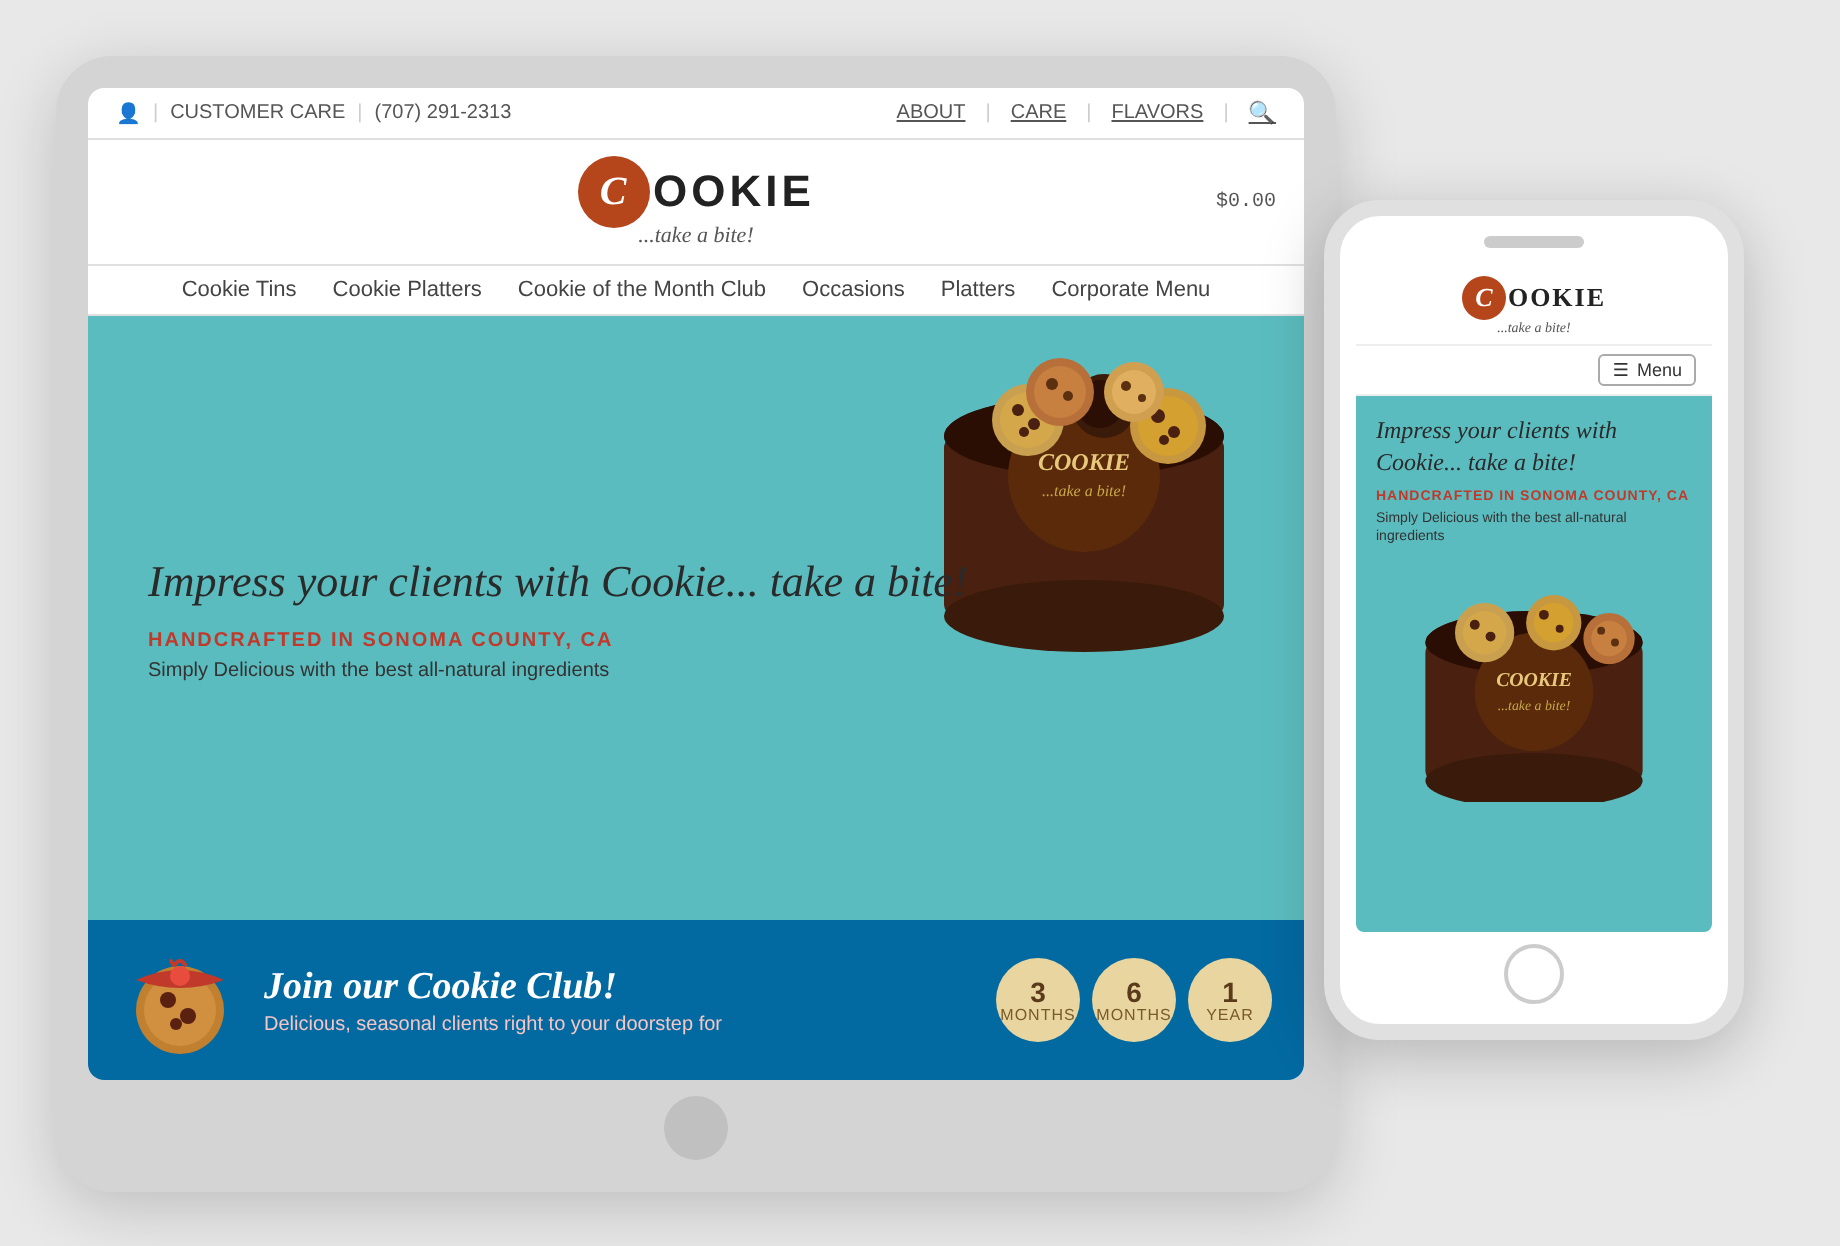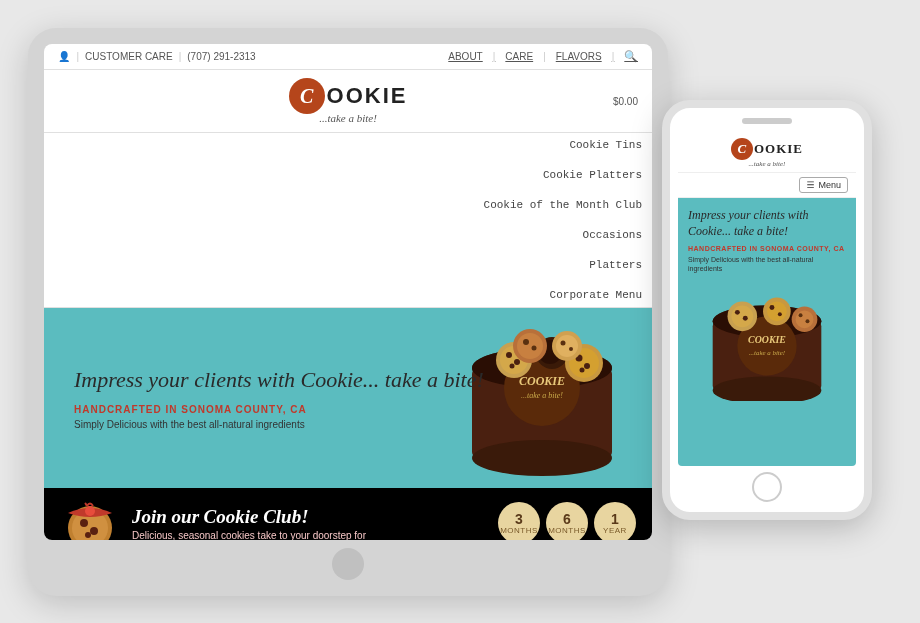--- a/index.html
+++ b/index.html
@@ -123,35 +123,34 @@
       font-style: italic;
       display: block;
       text-align: center;
       margin-top: -2px;
     }
     .cart-area {
       position: absolute;
       right: 14px;
       font-size: 10px;
       color: #555;
-      font-family: Liberation Sans, sans-serif;
+      font-family: Liberation Mono, monospace;
     }
 
     
     .nav {
       display: flex;
       align-items: flex-end;
       justify-content: center;
       gap: 18px;
       padding: 6px 10px;
       border-bottom: 1px solid #e0e0e0;
-      font-family: Liberation Mono, monospace;
+      font-family: Liberation Sans, sans-serif;
       font-size: 11px;
       color: #444;
-      flex-direction: column;
     }
 
     
     .hero {
       background: #5bbcbf;
       flex: 1;
       display: flex;
       align-items: center;
       position: relative;
       padding: 24px 30px;
@@ -192,21 +191,21 @@
     }
 
     
     .cookie-tin {
       width: 200px;
       height: 200px;
     }
 
     
     .cookie-club {
-      background: #000000;
+      background: #0369a1;
       display: flex;
       align-items: center;
       padding: 10px 16px;
       gap: 12px;
       min-height: 70px;
     }
     .cookie-club-img {
       width: 60px;
       height: 60px;
       flex-shrink: 0;
@@ -505,21 +504,21 @@
             <circle cx="30" cy="18" r="5" fill="#e74c3c"></circle>
             <path d="M27 13 Q30 8 33 13" stroke="#c0392b" stroke-width="2" fill="none"></path>
             <path d="M27 13 Q24 8 27 13" stroke="#c0392b" stroke-width="2" fill="none"></path>
           </svg>
         </div>
         <div class="cookie-club-text">
           <div class="cookie-club-title">
             <span>Join our</span>
             <span>Cookie Club!</span>
           </div>
-          <div class="cookie-club-desc">Delicious, seasonal cookies take to your doorstep for</div>
+          <div class="cookie-club-desc">Delicious, seasonal clients right to your doorstep for</div>
         </div>
         <div class="month-badges">
           <div class="month-badge">
             <span class="month-badge-num">3</span>
             <span class="month-badge-label">MONTHS</span>
           </div>
           <div class="month-badge">
             <span class="month-badge-num">6</span>
             <span class="month-badge-label">MONTHS</span>
           </div>

